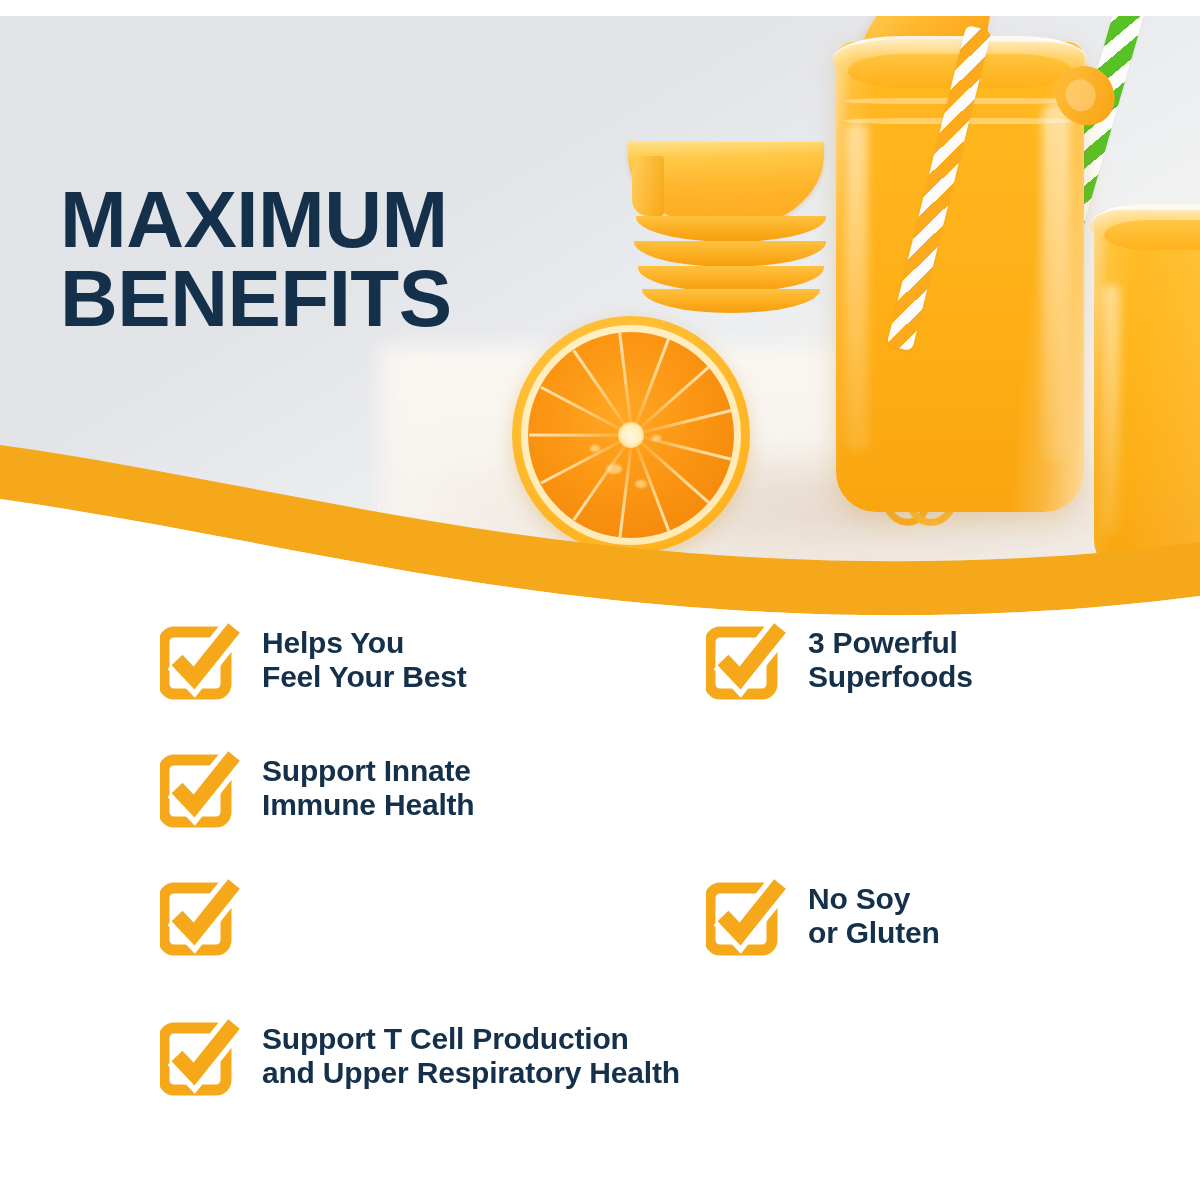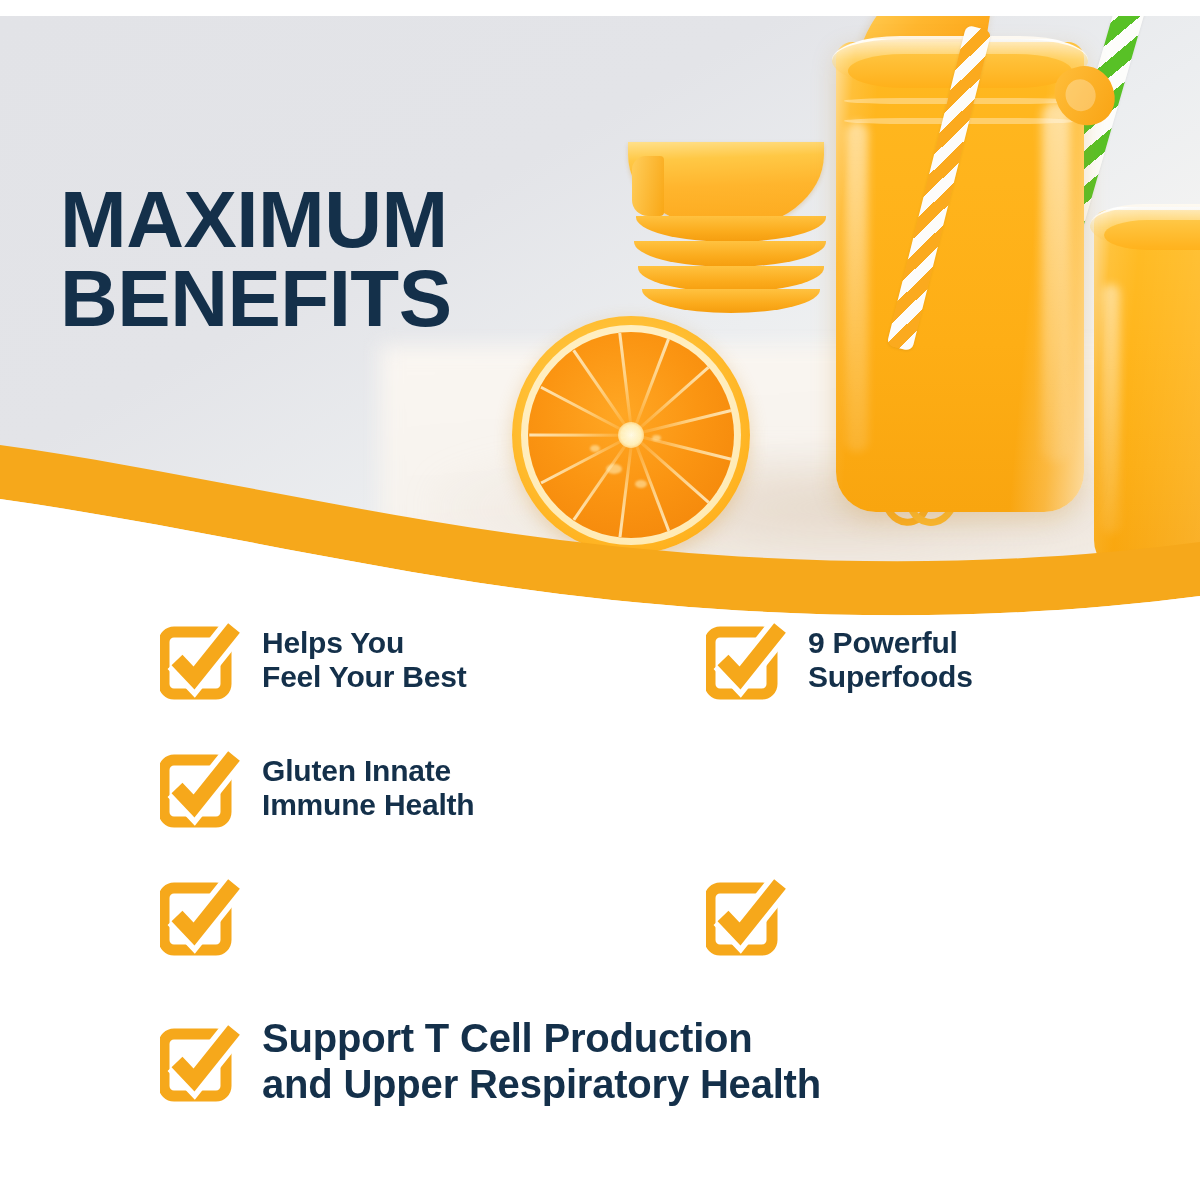--- a/index.html
+++ b/index.html
@@ -339,21 +339,21 @@
   }
   .bitem .cbox { flex: 0 0 auto; width: 80px; height: 80px; }
   .bitem .btext {
     color: #14304a;
     font-size: 30px;
     font-weight: 700;
     line-height: 1.14;
     letter-spacing: -0.2px;
     white-space: pre-line;
   }
-  .bitem.wide .btext { font-size: 40px; }
+  .bitem.wide .btext { font-size: 30px; }
 
   .col-l { left: 156px; }
   .col-r { left: 702px; }
   .row-1 { top: 0px; }
   .row-2 { top: 128px; }
   .row-3 { top: 256px; }
   .row-4 { top: 396px; }
 </style>
 </head>
 <body>
@@ -458,33 +458,33 @@
     </div>
 
     <div class="bitem col-r row-1">
       <span class="cbox">
         <svg viewBox="0 0 80 80" width="80" height="80">
           <rect x="4" y="12" width="62" height="62" rx="10" ry="10" fill="none" stroke="#f6a81b" stroke-width="11"></rect>
           <path d="M17 40 L34 58 L74 8" fill="none" stroke="#ffffff" stroke-width="26"></path>
           <path d="M17 40 L34 58 L74 8" fill="none" stroke="#f6a81b" stroke-width="15"></path>
         </svg>
       </span>
-      <span class="btext">9 Powerful
+      <span class="btext">3 Powerful
 Superfoods</span>
     </div>
 
     <div class="bitem col-l row-2">
       <span class="cbox">
         <svg viewBox="0 0 80 80" width="80" height="80">
           <rect x="4" y="12" width="62" height="62" rx="10" ry="10" fill="none" stroke="#f6a81b" stroke-width="11"></rect>
           <path d="M17 40 L34 58 L74 8" fill="none" stroke="#ffffff" stroke-width="26"></path>
           <path d="M17 40 L34 58 L74 8" fill="none" stroke="#f6a81b" stroke-width="15"></path>
         </svg>
       </span>
-      <span class="btext">Gluten Innate
+      <span class="btext">Support Innate
 Immune Health</span>
     </div>
 
 
     <div class="bitem col-l row-3">
       <span class="cbox">
         <svg viewBox="0 0 80 80" width="80" height="80">
           <rect x="4" y="12" width="62" height="62" rx="10" ry="10" fill="none" stroke="#f6a81b" stroke-width="11"></rect>
           <path d="M17 40 L34 58 L74 8" fill="none" stroke="#ffffff" stroke-width="26"></path>
           <path d="M17 40 L34 58 L74 8" fill="none" stroke="#f6a81b" stroke-width="15"></path>
@@ -493,20 +493,22 @@
     </div>
 
     <div class="bitem col-r row-3">
       <span class="cbox">
         <svg viewBox="0 0 80 80" width="80" height="80">
           <rect x="4" y="12" width="62" height="62" rx="10" ry="10" fill="none" stroke="#f6a81b" stroke-width="11"></rect>
           <path d="M17 40 L34 58 L74 8" fill="none" stroke="#ffffff" stroke-width="26"></path>
           <path d="M17 40 L34 58 L74 8" fill="none" stroke="#f6a81b" stroke-width="15"></path>
         </svg>
       </span>
+      <span class="btext">No Soy
+or Gluten</span>
     </div>
 
     <div class="bitem col-l row-4 wide">
       <span class="cbox">
         <svg viewBox="0 0 80 80" width="80" height="80">
           <rect x="4" y="12" width="62" height="62" rx="10" ry="10" fill="none" stroke="#f6a81b" stroke-width="11"></rect>
           <path d="M17 40 L34 58 L74 8" fill="none" stroke="#ffffff" stroke-width="26"></path>
           <path d="M17 40 L34 58 L74 8" fill="none" stroke="#f6a81b" stroke-width="15"></path>
         </svg>
       </span>

